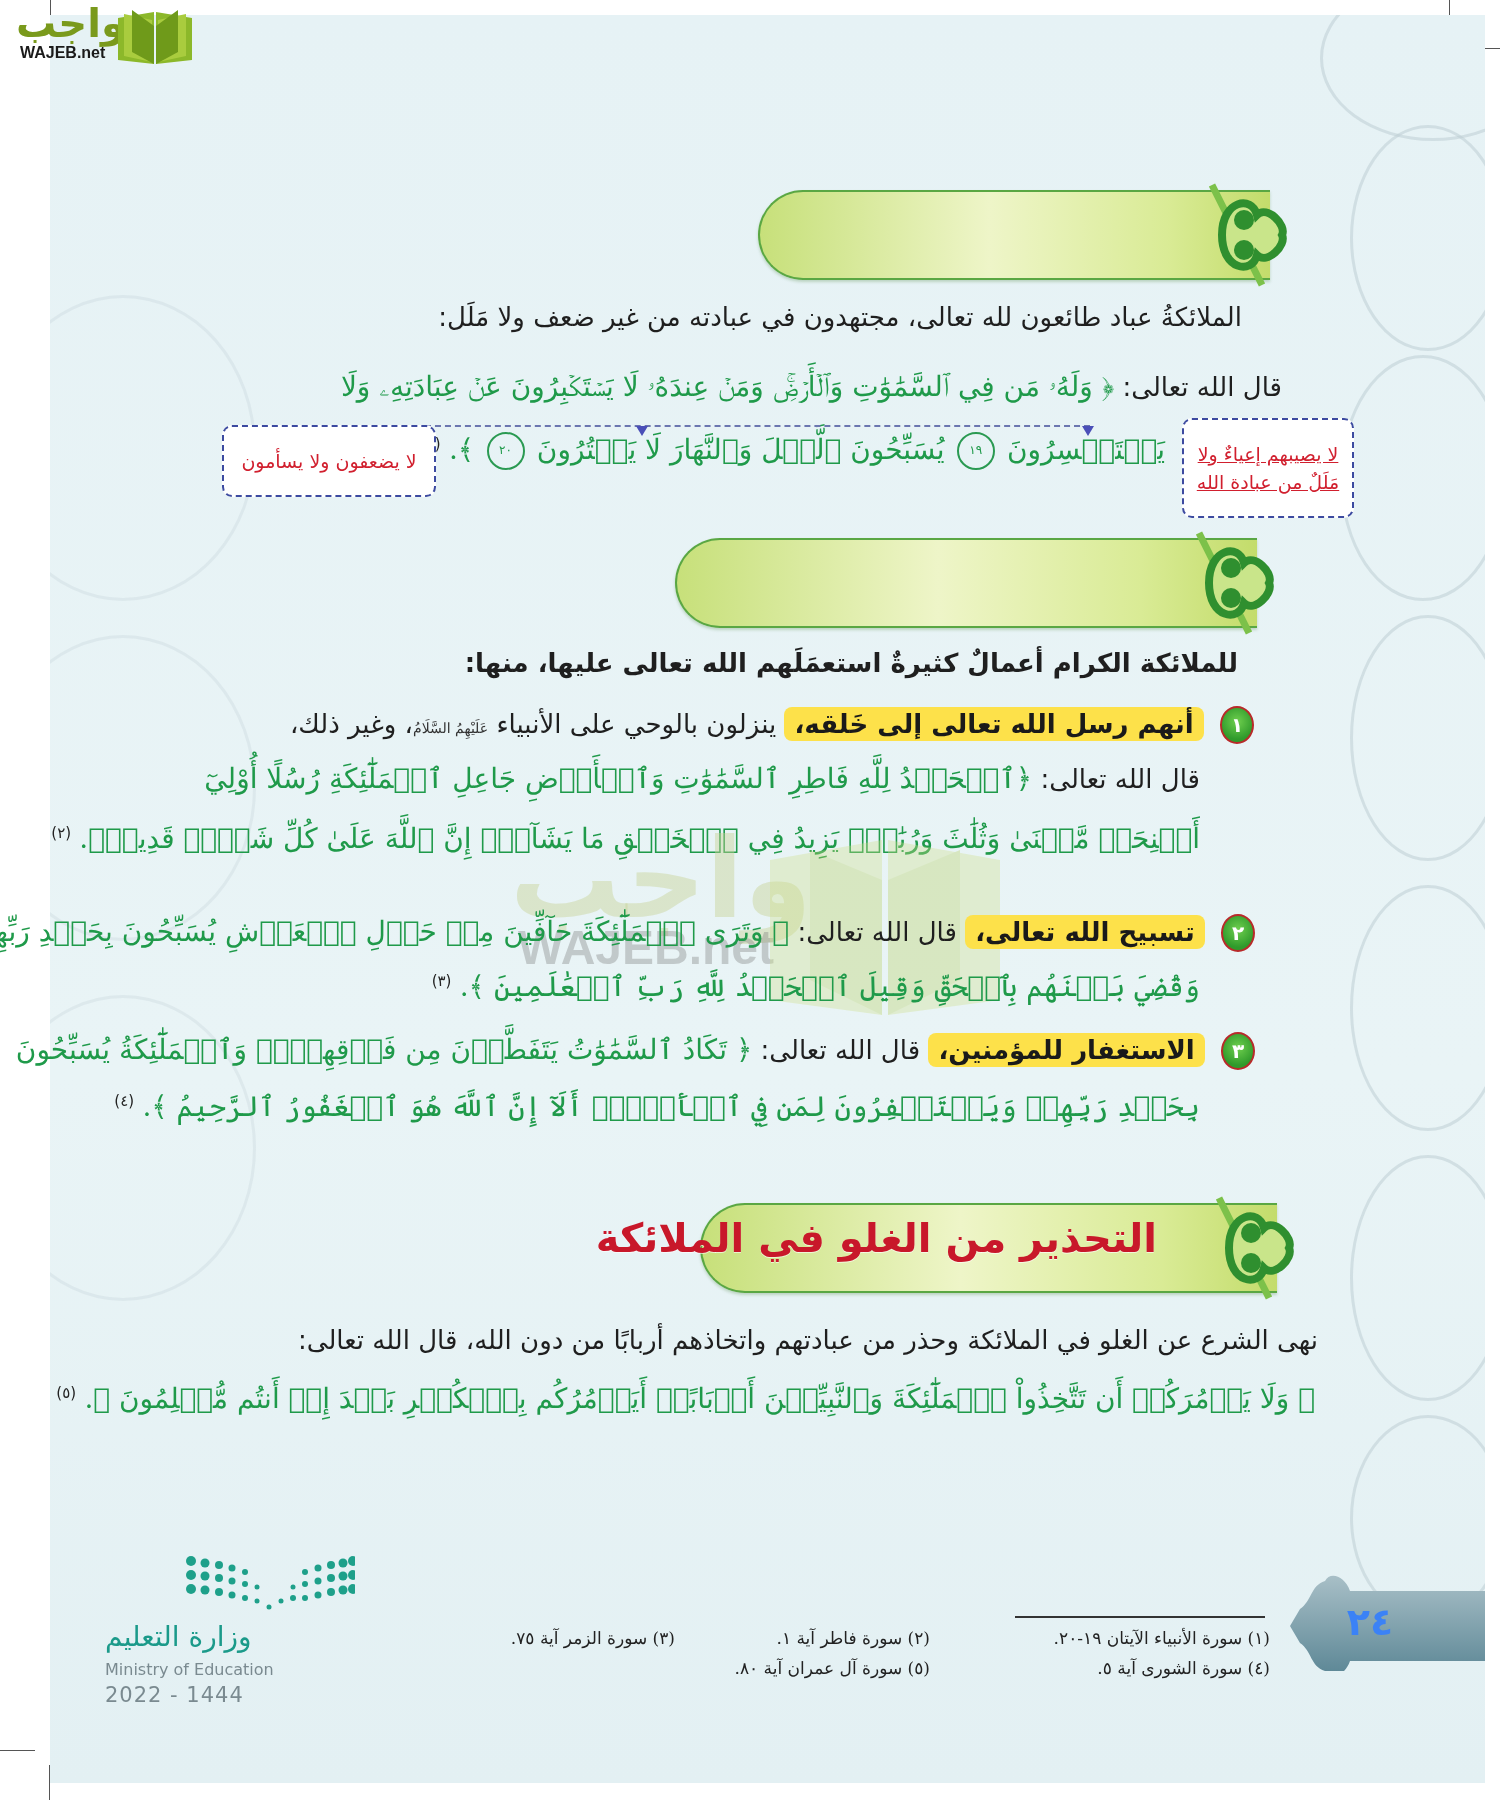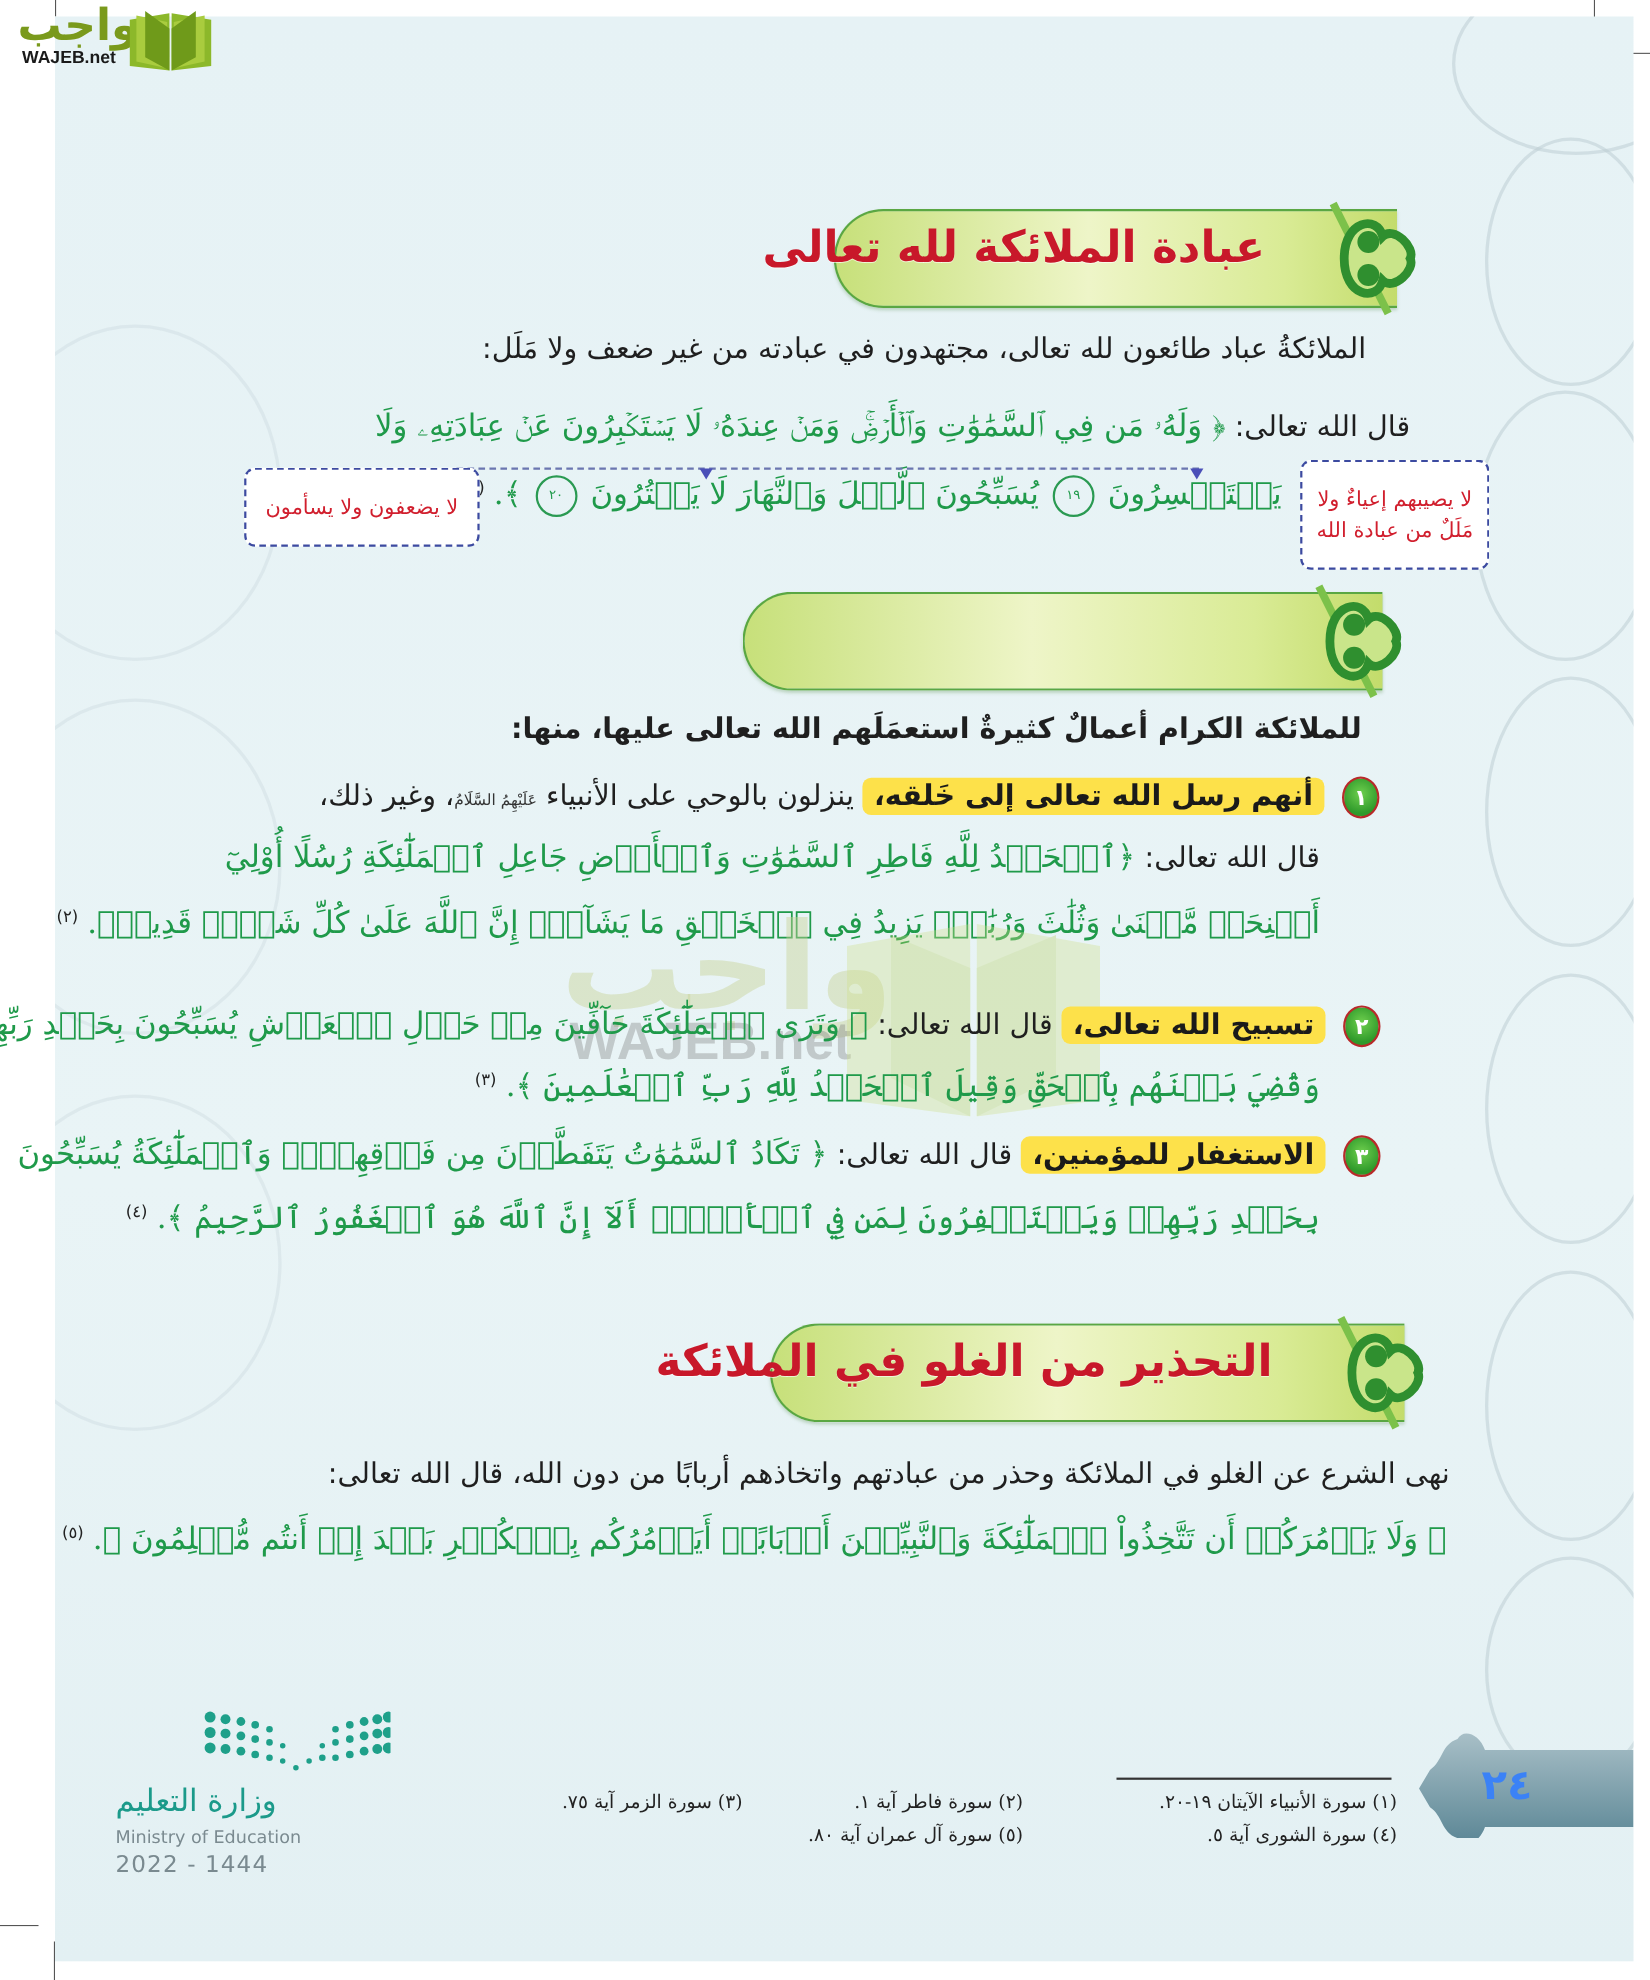--- a/index.html
+++ b/index.html
@@ -125,21 +125,20 @@
     <path d="M2 10 L38 4 L38 56 L2 52 Z" fill="#8cb82a"></path>
     <path d="M76 10 L40 4 L40 56 L76 52 Z" fill="#8cb82a"></path>
     <path d="M8 6 L36 12 L36 54 L8 48 Z" fill="#a9cc3e"></path>
     <path d="M70 6 L42 12 L42 54 L70 48 Z" fill="#a9cc3e"></path>
     <path d="M16 2 L38 18 L38 56 L16 44 Z" fill="#6f9a1a"></path>
     <path d="M62 2 L40 18 L40 56 L62 44 Z" fill="#6f9a1a"></path>
   </svg>
 </div>
 
 <div class="section-header" style="left:758px; top:190px; width:510px;">
-  <span class="title">عبادة الملائكة لله تعالى</span>
   <svg class="ornament" viewBox="0 0 110 110">
     <line x1="30" y1="5" x2="80" y2="105" stroke="#7cc14a" stroke-width="7"></line>
     <path d="M40 55 C40 20, 70 15, 75 35 C85 25, 105 45, 100 55 C105 65, 85 85, 75 75 C70 95, 40 90, 40 55 Z" fill="#c9e58a" stroke="#2f8f2f" stroke-width="8"></path>
     <circle cx="62" cy="40" r="10" fill="#2f8f2f"></circle>
     <circle cx="62" cy="70" r="10" fill="#2f8f2f"></circle>
   </svg>
 </div>
 
 <div class="body-text" style="right:258px; top:302px;">الملائكةُ عباد طائعون لله تعالى، مجتهدون في عبادته من غير ضعف ولا مَلَل:</div>
 
@@ -154,21 +153,21 @@
   <span class="quran">يُسَبِّحُونَ ٱلَّيۡلَ وَٱلنَّهَارَ لَا يَفۡتُرُونَ</span>
   <span class="ayah-num">٢٠</span>
   <span class="quran">﴾.</span>
   <span class="fn-ref">(١)</span>
 </div>
 
 <div class="dashline" style="left:415px; top:425px; width:675px;"></div>
 <div class="arrow-down" style="left:636px; top:426px;"></div>
 <div class="arrow-down" style="left:1082px; top:426px;"></div>
 
-<div class="note-box" style="left:1182px; top:418px; width:148px;">
+<div class="note-box" style="left:1182px; top:418px; width:148px;text-decoration:underline;">
   <div>لا يصيبهم إعياءٌ ولا</div>
   <div>مَلَلٌ من عبادة الله</div>
 </div>
 <div class="note-box" style="left:222px; top:425px; width:190px;">
   <div>لا يضعفون ولا يسأمون</div>
 </div>
 
 <div class="section-header" style="left:675px; top:538px; width:580px;">
   <svg class="ornament" viewBox="0 0 110 110">
     <line x1="30" y1="5" x2="80" y2="105" stroke="#7cc14a" stroke-width="7"></line>

